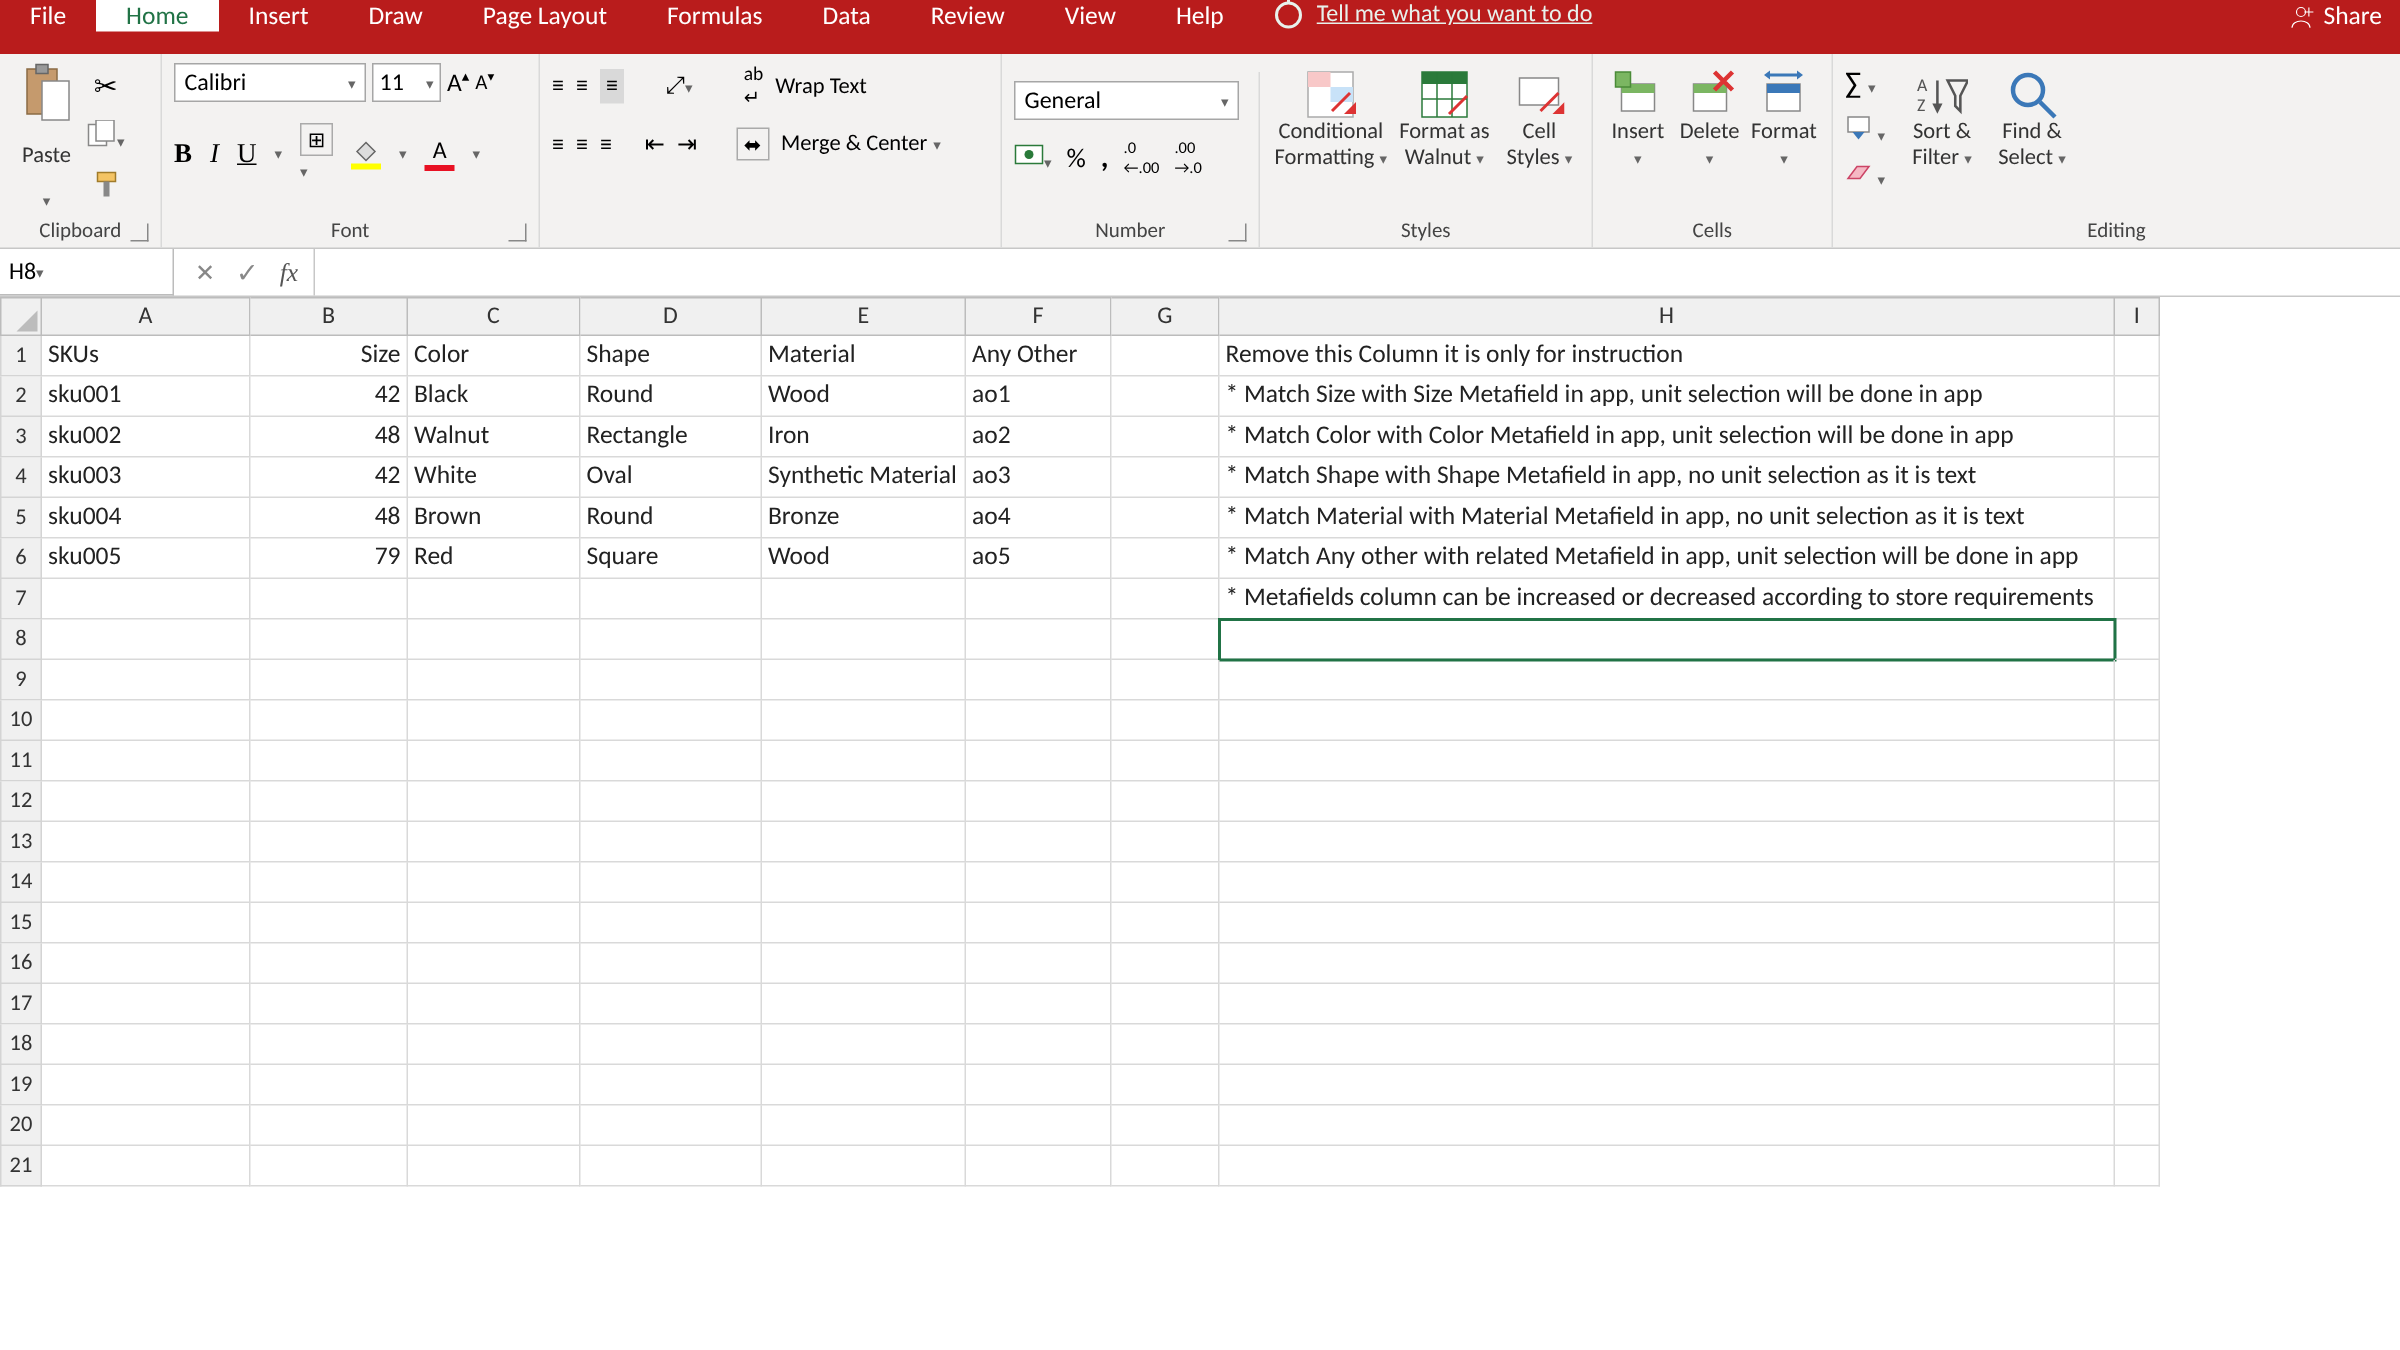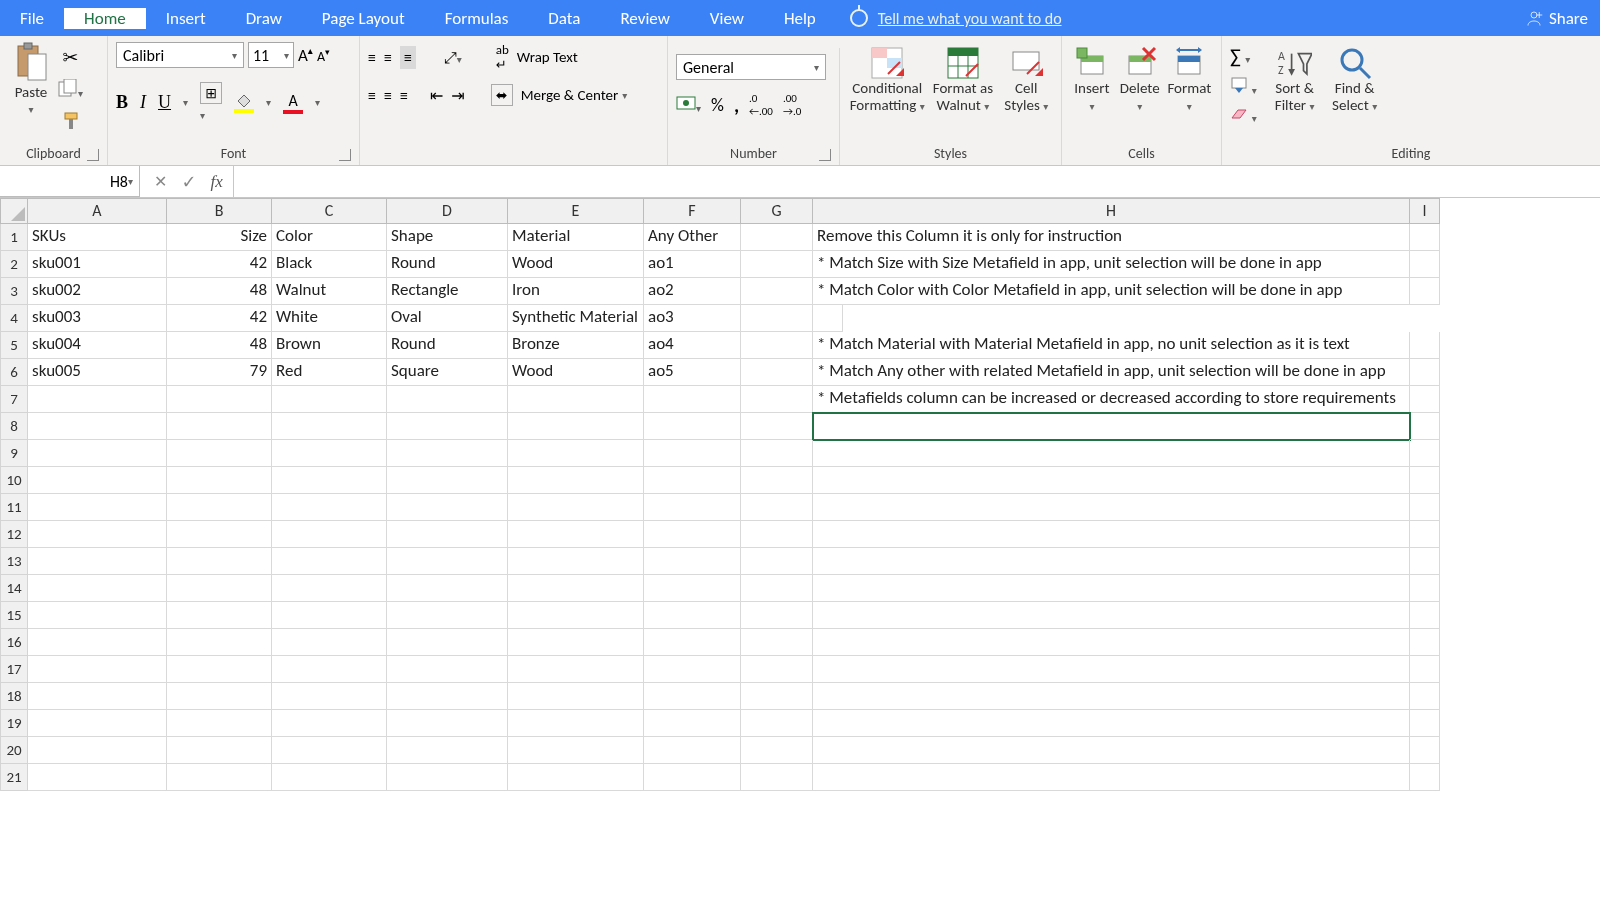--- a/index.html
+++ b/index.html
@@ -1,54 +1,54 @@
 <!DOCTYPE html>
 <html><head>
 <meta charset="utf-8">
 <style>
   *{box-sizing:border-box;margin:0;padding:0;font-family:"Segoe UI",Calibri,sans-serif;}
   body{width:1600px;height:900px;background:#fff;user-select:none;overflow:hidden;}
   
-  .tabbar{height:36px;background:#3b82f6;display:flex;align-items:center;color:#fff;font-size:17px;}
+  .tabbar{height:36px;background:#b91c1c;display:flex;align-items:flex-start;color:#fff;font-size:17px;}
   .tabbar .tab{padding:0 20px;display:flex;align-items:center;cursor:pointer;}
   .tabbar .tab.active{background:#fff;color:#217346;}
   .tabbar .spacer{flex:1;}
   .tabbar .tellme{display:flex;align-items:center;gap:10px;font-size:16px;color:#e8f1ec;}
   .tabbar .tellme .bulb{width:18px;height:18px;border:2px solid #e8f1ec;border-radius:50%;position:relative;}
   .tabbar .tellme .bulb:after{content:"";position:absolute;left:6px;top:-6px;width:2px;height:5px;background:#e8f1ec;}
   .tabbar .share{display:flex;align-items:center;gap:6px;padding:0 12px;}
   .tabbar .share svg{width:18px;height:18px;stroke:#fff;fill:none;}
   
   .ribbon{height:130px;background:#f3f2f1;border-bottom:1px solid #c7c7c7;display:flex;}
   .group{border-right:1px solid #d9d9d9;padding:6px 8px 2px 8px;display:flex;flex-direction:column;justify-content:space-between;}
   .group .content{flex:1;display:flex;align-items:flex-start;gap:4px;}
   .group .label{font-size:14px;color:#444;text-align:center;padding-top:2px;position:relative;height:20px;}
   .group .lnch{position:absolute;right:0;bottom:2px;width:12px;height:12px;border:1px solid #888;border-left:none;border-top:none;}
   .btnlbl{font-size:15px;color:#333;text-align:center;line-height:1.15;}
-  .vstack{display:flex;flex-direction:column;align-items:center;gap:2px;}
+  .vstack{display:flex;flex-direction:column;align-items:center;gap:14px;}
   .hstack{display:flex;align-items:center;gap:4px;}
   .dd{font-size:10px;color:#666;}
   .iconbox{border:1px solid #aaa;width:22px;height:22px;display:flex;align-items:center;justify-content:center;font-size:14px;}
   
   .clip-paste svg{width:34px;height:40px;}
   
   .fontname{width:128px;height:26px;border:1px solid #a6a6a6;background:#fff;font-size:16px;padding:1px 6px;display:flex;align-items:center;justify-content:space-between;gap:12px;}
   .fontsize{width:46px;height:26px;border:1px solid #a6a6a6;background:#fff;font-size:16px;padding:1px 4px;display:flex;align-items:center;justify-content:space-between;}
   .btn-b{font-weight:bold;font-size:18px;font-family:'Times New Roman',serif;}
   .btn-i{font-style:italic;font-size:18px;font-family:'Times New Roman',serif;}
   .btn-u{text-decoration:underline;font-size:18px;font-family:'Times New Roman',serif;}
   .swatch{width:20px;height:4px;}
   
   .numfmt{width:150px;height:26px;border:1px solid #a6a6a6;background:#fff;font-size:16px;padding:1px 6px;display:flex;align-items:center;justify-content:space-between;}
   
   .bigbtn{display:flex;flex-direction:column;align-items:center;width:68px;padding-top:4px;}
   .bigbtn svg{width:34px;height:34px;}
   
   .fbar{height:32px;border-bottom:1px solid #c7c7c7;display:flex;align-items:stretch;background:#fff;}
-  .namebox{width:140px;border:1px solid #bcbcbc;border-top:none;border-left:none;display:flex;align-items:center;padding:0 6px;font-size:16px;justify-content:flex-end;}
+  .namebox{width:116px;border:1px solid #bcbcbc;border-top:none;border-left:none;display:flex;align-items:center;padding:0 6px;font-size:16px;justify-content:flex-start;}
   .fx-btns{display:flex;align-items:center;gap:14px;padding:0 14px;color:#888;}
   .fx-label{font-style:italic;font-family:'Times New Roman',serif;font-size:17px;color:#555;padding-right:10px;display:flex;align-items:center;}
   .fx-input{flex:1;border-left:1px solid #c7c7c7;}
   
   .sheet{display:flex;height:632px;}
   .rowhdrs{display:flex;flex-direction:column;}
   .tri{width:28px;height:26px;border:1px solid #bcbcbc;background:#f0f0f0;position:relative;}
   .tri:after{content:"";position:absolute;right:2px;bottom:2px;border-style:solid;border-width:0 0 14px 14px;border-color:transparent transparent #bcbcbc transparent;}
   .rowhdr{width:28px;height:27px;border:1px solid #d4d4d4;border-top:none;background:#f0f0f0;text-align:center;font-size:15px;color:#333;line-height:26px;}
   .cols{display:flex;flex-direction:column;flex:1;overflow:hidden;}
@@ -398,20 +398,21 @@
           <div class="cell cI"></div>
         </div>
         <div class="row">
           <div class="cell cA">sku003</div>
           <div class="cell cB num">42</div>
           <div class="cell cC">White</div>
           <div class="cell cD">Oval</div>
           <div class="cell cE">Synthetic Material</div>
           <div class="cell cF">ao3</div>
           <div class="cell cG"></div>
+          <div class="cell cH">* Match Shape with Shape Metafield in app, no unit selection as it is text</div>
           <div class="cell cI"></div>
         </div>
         <div class="row">
           <div class="cell cA">sku004</div>
           <div class="cell cB num">48</div>
           <div class="cell cC">Brown</div>
           <div class="cell cD">Round</div>
           <div class="cell cE">Bronze</div>
           <div class="cell cF">ao4</div>
           <div class="cell cG"></div>

